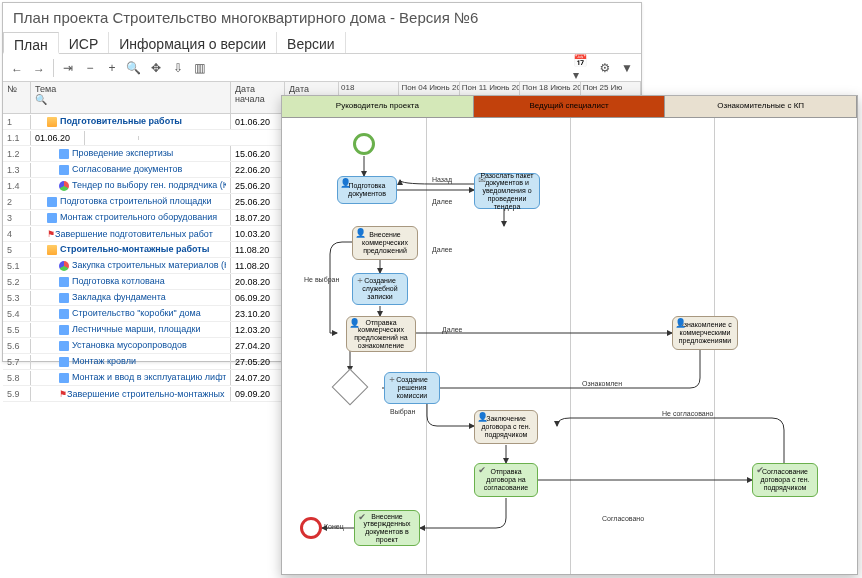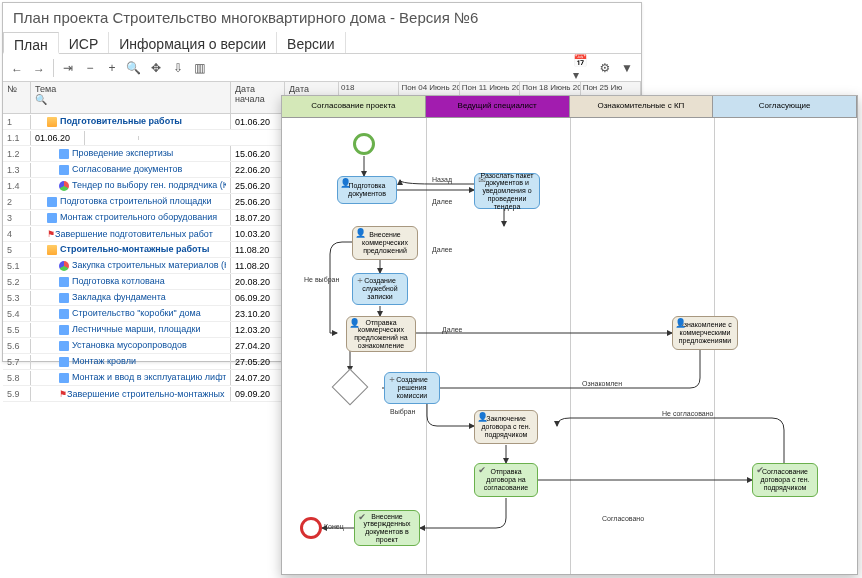--- a/index.html
+++ b/index.html
@@ -33,21 +33,21 @@
 .ico-folder{background:linear-gradient(#fc6,#fa3);border-radius:1px}
 .ico-doc{background:#6af;border-radius:1px}
 .ico-flag{color:#d33}
 .ico-pie{background:conic-gradient(#e55 0 120deg,#5c5 120deg 240deg,#55e 240deg);border-radius:50%}
 .search-ico{color:#888;font-size:10px;margin-right:2px}
 
 .bpmn-panel{position:absolute;left:281px;top:95px;width:577px;height:480px;border:1px solid #b0b0b0;background:#fff;box-shadow:0 4px 12px rgba(0,0,0,.25)}
 .lanes-head{display:flex;height:22px;border-bottom:1px solid #999}
 .lane-h{flex:1;border-right:1px solid #999;font-size:8px;text-align:center;padding-top:5px}
 .lane-h:nth-child(1){background:#d4e8b8}
-.lane-h:nth-child(2){background:#a21caf}
+.lane-h:nth-child(2){background:#c2410c}
 .lane-h:nth-child(3){background:#e8e0d0}
 .lane-h:nth-child(4){background:#c8e0f0}
 .lanes-body{position:relative;height:456px}
 .lane-sep{position:absolute;top:0;bottom:0;width:1px;background:#ccc}
 .node{position:absolute;font-size:7px;text-align:center;border-radius:6px;padding:3px;display:flex;align-items:center;justify-content:center;line-height:1.1}
 .node.blue{background:#c8e4f5;border:1px solid #5a9fd4}
 .node.green{background:#d4f0c8;border:1px solid #6ab04c}
 .node.grey{background:#f0ece0;border:1px solid #a89880}
 .node-ico{position:absolute;left:2px;top:2px;width:10px;height:10px;font-size:9px;color:#666}
 .start-ev{position:absolute;width:22px;height:22px;border:3px solid #6ab04c;border-radius:50%;background:#fff}
@@ -269,24 +269,23 @@
           <span class="name ind2"><span class="ico-flag">⚑</span>Завершение строительно-монтажных работ</span>
         </div>
         <div class="col-d">09.09.20</div>
         <div class="col-d"></div>
       </div>
     </div>
 </div>
 
 <div class="bpmn-panel">
   <div class="lanes-head">
-    <div class="lane-h">Согласование проекта</div>
+    <div class="lane-h">Руководитель проекта</div>
     <div class="lane-h">Ведущий специалист</div>
     <div class="lane-h">Ознакомительные с КП</div>
-    <div class="lane-h">Согласующие</div>
   </div>
   <div class="lanes-body">
     <div class="lane-sep" style="left:144px"></div>
     <div class="lane-sep" style="left:288px"></div>
     <div class="lane-sep" style="left:432px"></div>
 
     <svg class="arrows">
       <defs>
           <marker id="ah" markerWidth="6" markerHeight="6" refX="5" refY="3" orient="auto">
             <path d="M0,0 L6,3 L0,6 Z" fill="#333"></path>

